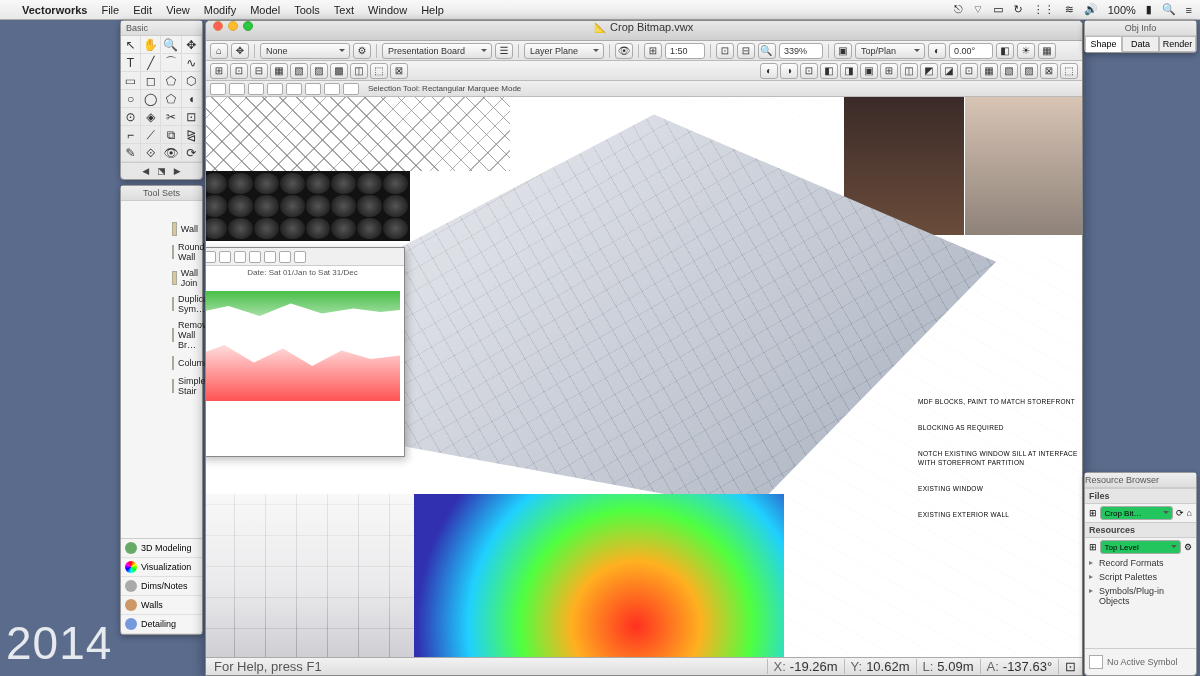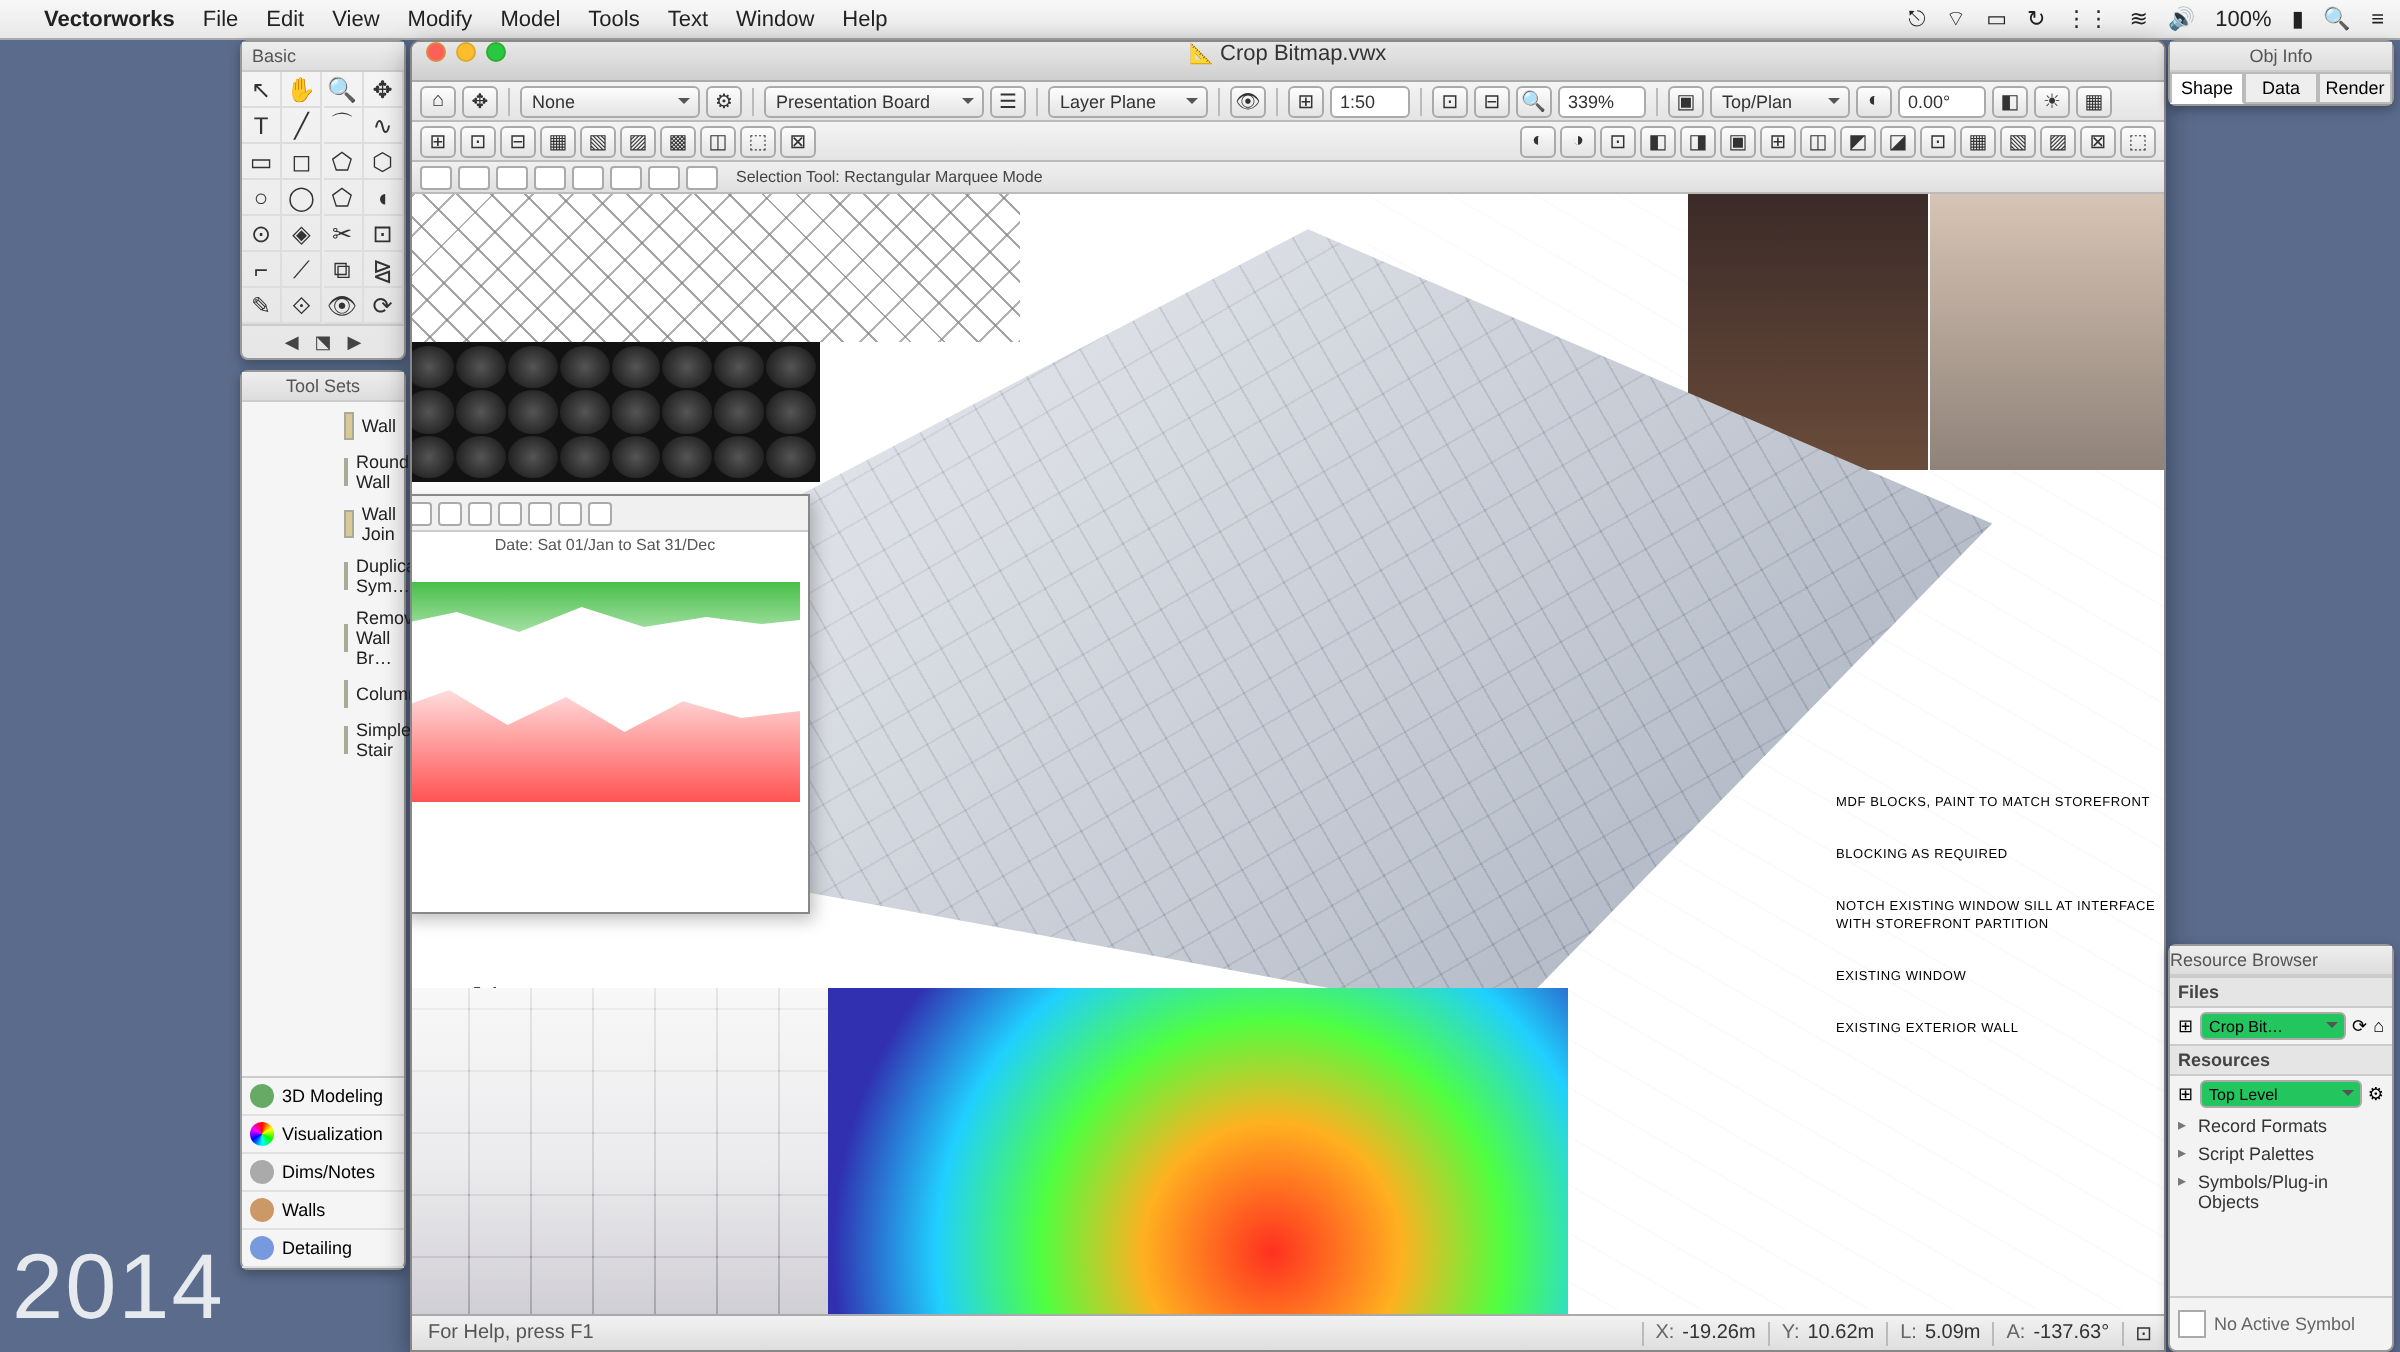--- a/index.html
+++ b/index.html
@@ -18,21 +18,21 @@
 .palette-basic { position: absolute; top: 20px; left: 120px; width: 83px; background: linear-gradient(#f5f5f5,#e6e6e6); border: 1px solid #999; border-radius: 4px; box-shadow: 0 2px 6px rgba(0,0,0,0.3); }
 .palette-basic .title { font-size: 9px; padding: 2px 5px; color: #555; border-bottom: 1px solid #ccc; background: linear-gradient(#eee,#ddd); }
 .palette-basic .tool-grid { display: grid; grid-template-columns: repeat(4, 1fr); }
 .palette-basic .tool-grid .tool { width: 20px; height: 18px; display: flex; align-items: center; justify-content: center; font-size: 12px; color: #333; border-right: 1px solid #ddd; border-bottom: 1px solid #ddd; }
 .palette-basic .view-row { display: flex; justify-content: center; gap: 2px; padding: 2px 0; border-top: 1px solid #ccc; font-size: 9px; color: #444; }
 .palette-basic .view-row span { padding: 1px 3px; }
 
 
 .palette-toolsets { position: absolute; top: 185px; left: 120px; width: 83px; background: #f5f5f5; border: 1px solid #999; border-radius: 4px; box-shadow: 0 2px 6px rgba(0,0,0,0.3); }
 .palette-toolsets .title { font-size: 9px; padding: 2px 5px; text-align: center; color: #555; background: linear-gradient(#eee,#ddd); border-bottom: 1px solid #ccc; }
-.palette-toolsets .tool-list { padding: 2px 0; margin-left: 47px; }
+.palette-toolsets .tool-list { padding: 18px 0; margin-left: 47px; }
 .palette-toolsets .tool-item { display: flex; align-items: center; gap: 4px; padding: 3px 4px; font-size: 9px; color: #222; }
 .palette-toolsets .tool-item .ticon { width: 16px; height: 14px; background: #d8c89a; border: 1px solid #aa9; display: inline-block; }
 .palette-toolsets .bottom-tabs { border-top: 1px solid #ccc; }
 .palette-toolsets .bottom-tabs .btab { display: flex; align-items: center; gap: 4px; padding: 3px 4px; font-size: 9px; border-bottom: 1px solid #e0e0e0; }
 .palette-toolsets .bottom-tabs .bticon { width: 12px; height: 12px; border-radius: 50%; display: inline-block; }
 
 
 .doc-window { position: absolute; top: 20px; left: 205px; width: 878px; height: 656px; background: #fff; border: 1px solid #888; border-radius: 5px 5px 0 0; box-shadow: 0 4px 14px rgba(0,0,0,0.4); overflow: hidden; }
 .doc-titlebar { height: 20px; background: linear-gradient(#e8e8e8,#cfcfcf); border-bottom: 1px solid #aaa; display: flex; align-items: flex-start; position: relative; }
 .doc-titlebar .traffic { display: flex; gap: 5px; margin-left: 7px; }
@@ -52,21 +52,21 @@
 .toolbar-row .tsep { width: 1px; height: 14px; background: #bbb; margin: 0 2px; }
 
 .mode-row { height: 16px; background: linear-gradient(#f0f0f0,#e0e0e0); border-bottom: 1px solid #bbb; display: flex; align-items: center; padding: 0 4px; gap: 3px; font-size: 9px; }
 .mode-row .mbtn { width: 16px; height: 12px; background: #fff; border: 1px solid #aaa; border-radius: 2px; }
 .mode-row .mlabel { margin-left: 6px; color: #444; font-size: 8px; }
 
 
 .canvas { position: absolute; top: 76px; left: 0; right: 0; bottom: 18px; background: #fff; overflow: hidden; }
 
 
-.doc-footer { position: absolute; bottom: 0; left: 0; right: 0; height: 18px; background: linear-gradient(#f2f2f2,#dedede); border-top: 1px solid #aaa; display: flex; align-items: center; font-size: 10px; color: #333; }
+.doc-footer { position: absolute; bottom: 0; left: 0; right: 0; height: 18px; background: linear-gradient(#f2f2f2,#dedede); border-top: 1px solid #aaa; display: flex; align-items: center; font-size: 13px; color: #333; }
 .doc-footer .help-hint { padding: 0 8px; color: #555; }
 .doc-footer .coord-group { margin-left: auto; display: flex; }
 .doc-footer .coord { border-left: 1px solid #bbb; padding: 0 6px; display: flex; gap: 4px; }
 .doc-footer .coord .clab { color: #666; }
 
 
 .canvas .building { position: absolute; left: 30px; top: -10px; width: 760px; height: 460px; background: linear-gradient(135deg,#e8eaef 0%, #cfd3dc 35%, #a9b1bf 70%, #7f8fa4 100%); clip-path: polygon(18% 38%, 55% 6%, 100% 38%, 68% 92%, 2% 72%); border: 0; }
 .canvas .building::before { content:""; position:absolute; inset:0; background: repeating-linear-gradient(60deg, rgba(255,255,255,0.15) 0 14px, rgba(0,0,0,0.06) 14px 15px), repeating-linear-gradient(-30deg, rgba(255,255,255,0.1) 0 18px, rgba(0,0,0,0.05) 18px 19px); }
 .canvas .chart-panel { position: absolute; left: -6px; top: 150px; width: 205px; height: 210px; background: #fff; border: 1px solid #888; box-shadow: 2px 3px 8px rgba(0,0,0,0.25); }
 .canvas .chart-panel .chart-toolbar { height: 18px; background: #f0f0f0; border-bottom: 1px solid #ccc; display:flex; align-items:center; gap:3px; padding:0 3px; }

